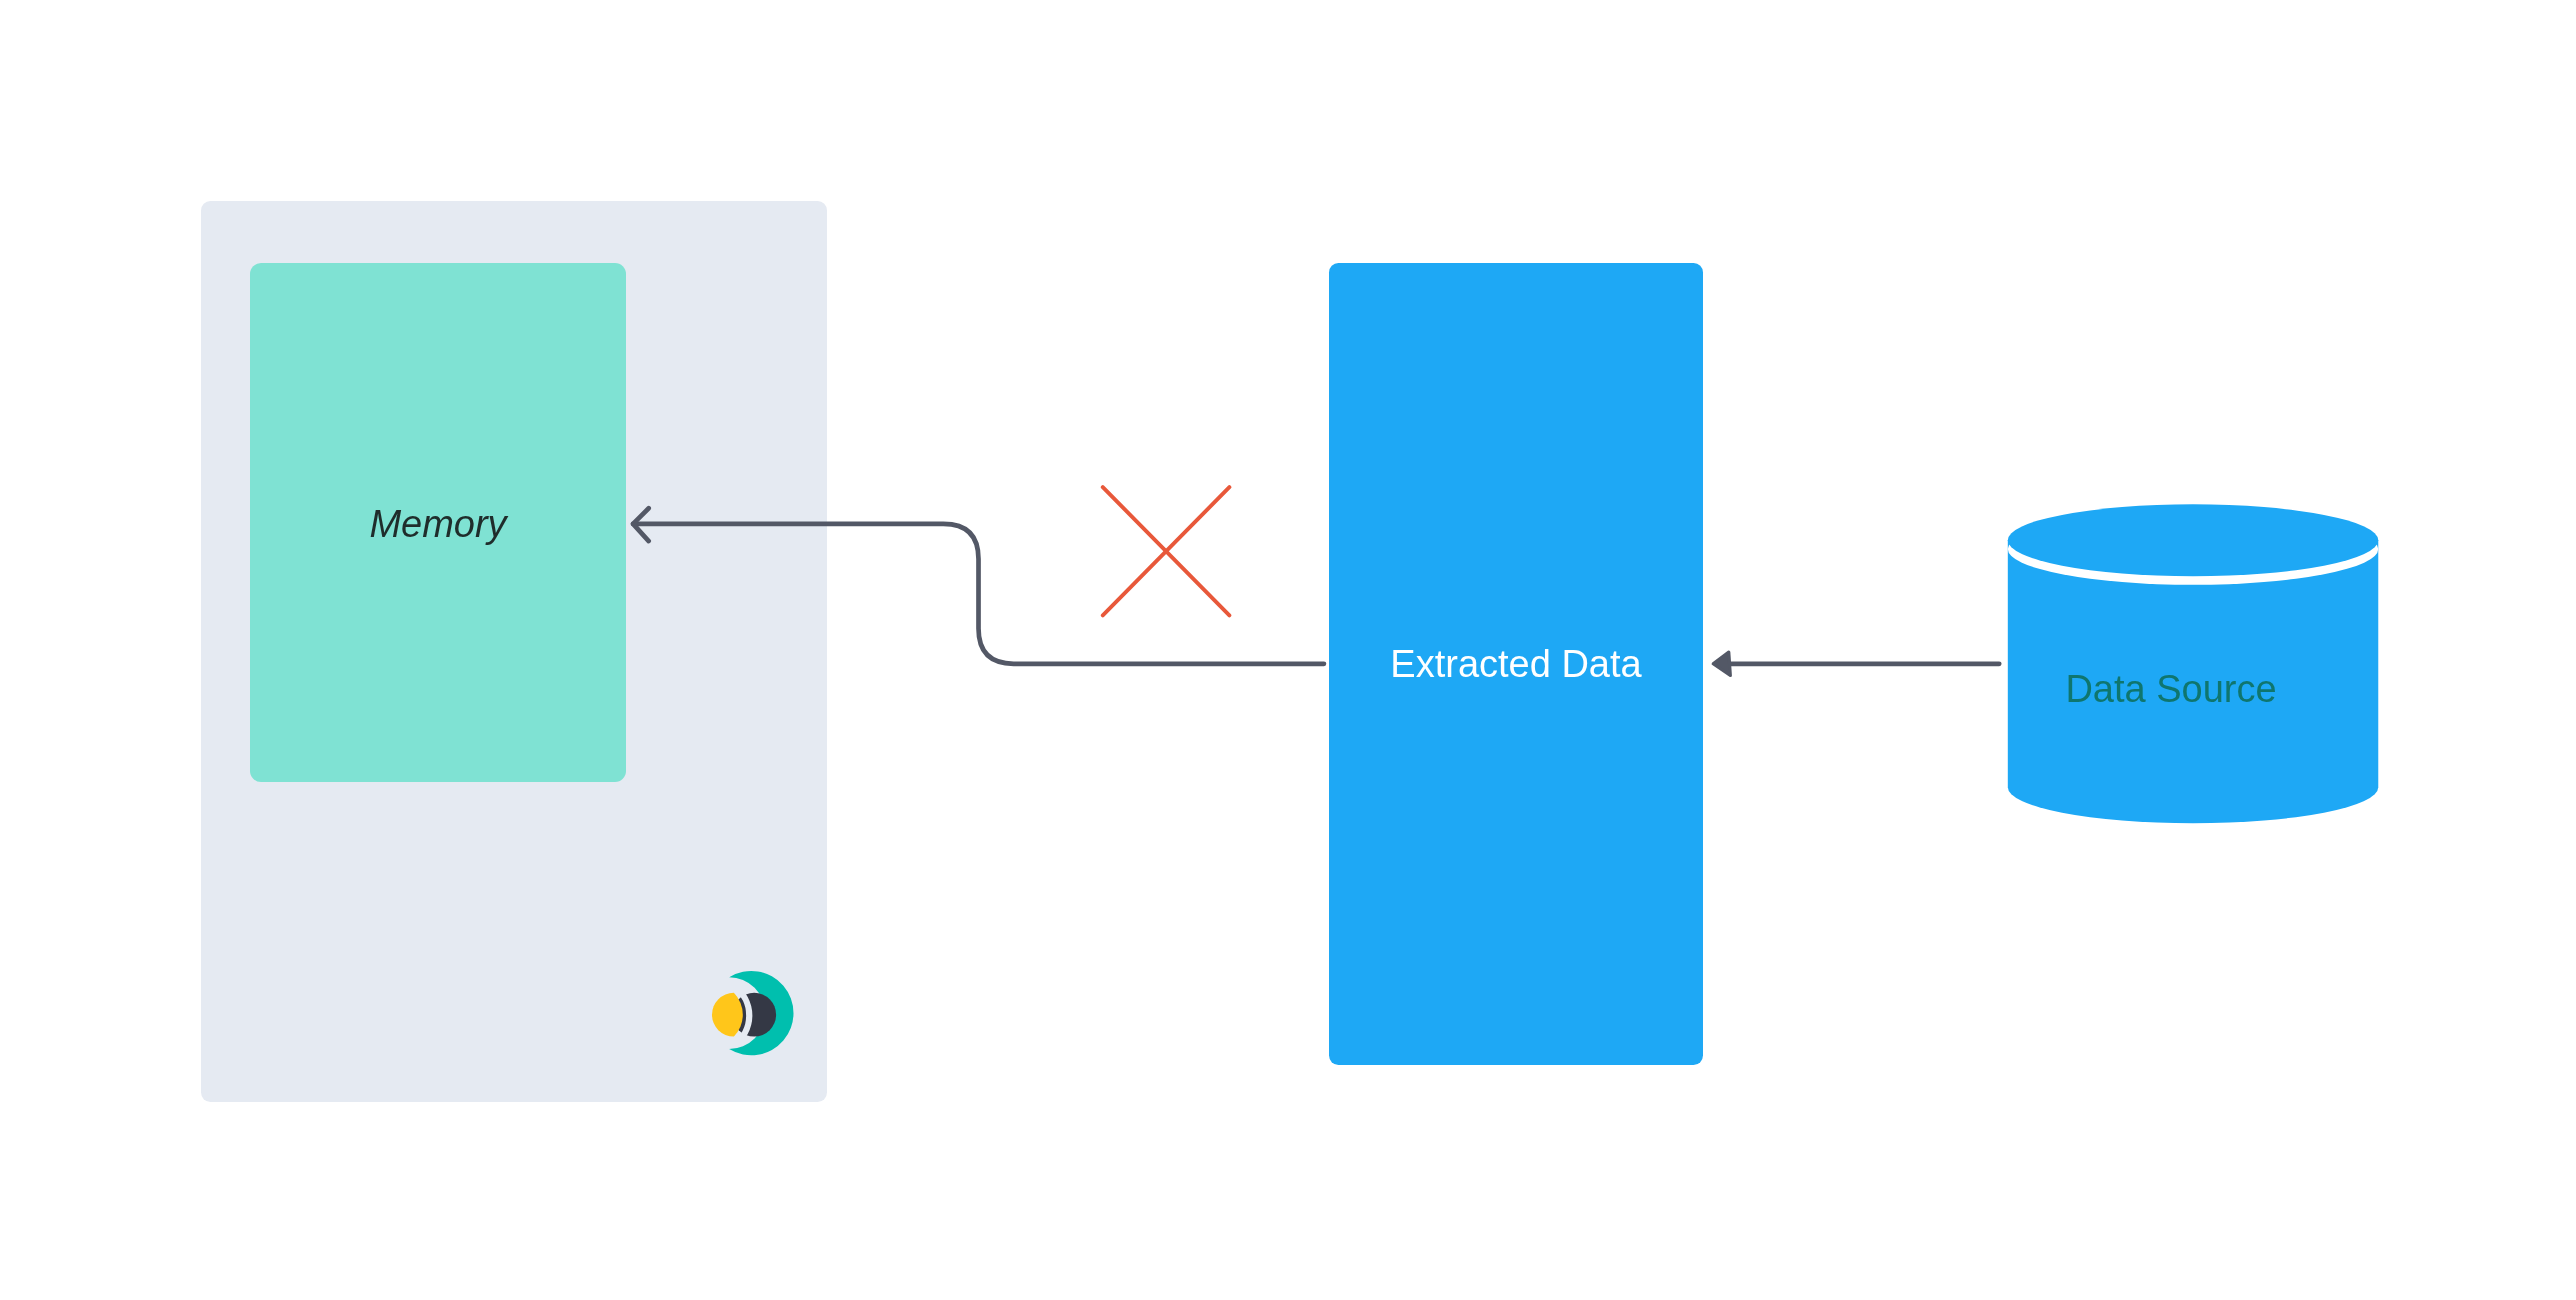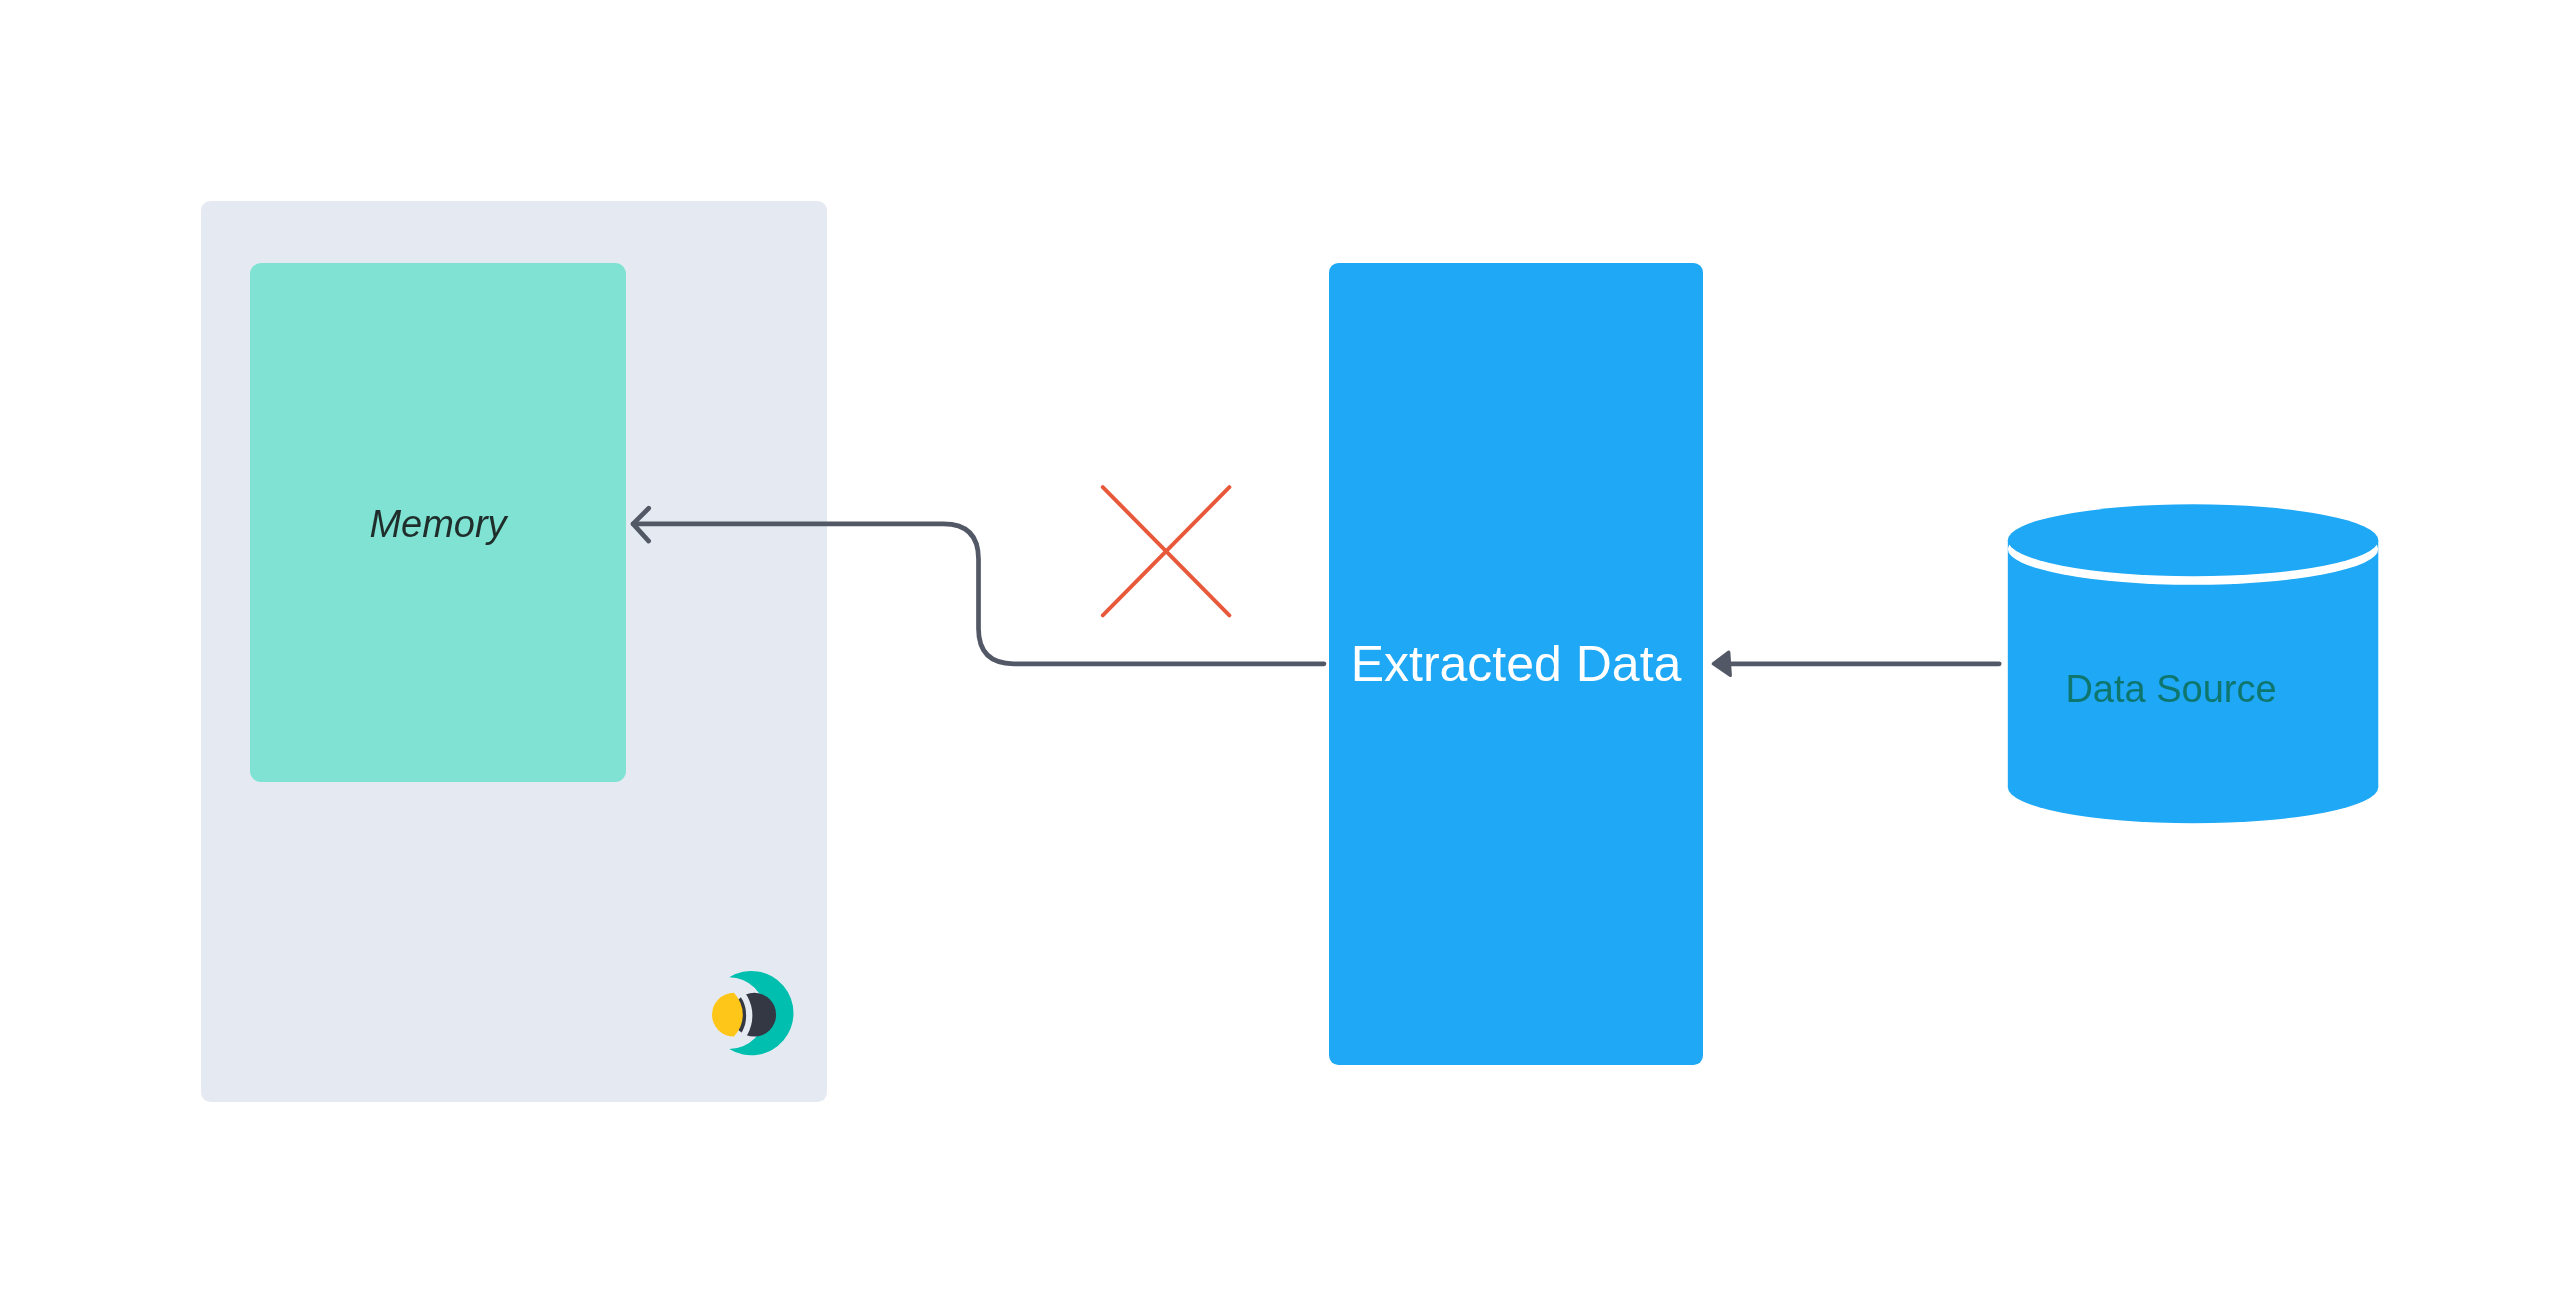--- a/index.html
+++ b/index.html
@@ -2,21 +2,21 @@
 <html style="font-size:12.5px"><head>
   <meta charset="utf-8">
   <style>
     html, body { margin: 0; padding: 0; background: #ffffff; }
     body { width: 2576px; height: 1301px; position: relative; overflow: hidden; font-family: "Liberation Sans", "DejaVu Sans", sans-serif; }
     .abs { position: absolute; }
     #panel { left: 201px; top: 201px; width: 626px; height: 901px; background: #E5EAF2; border-radius: 9.4px; }
     #memory { left: 250px; top: 263px; width: 376px; height: 519px; background: #7FE2D3; border-radius: 11px; display: flex; align-items: center; justify-content: center; }
     #memory span { font-size: 38px; color: #1F2D2B; margin-top: 4.7px; font-style: italic; }
     #extracted { left: 1329px; top: 263px; width: 374px; height: 802px; background: #1EA8F5; border-radius: 9.4px; display: flex; align-items: center; justify-content: center; }
-    #extracted span { font-size: 50px; color: #ffffff; margin-top: 0px; }
+    #extracted span { font-size: 38px; color: #ffffff; margin-top: 0px; }
     #cyl-label { left: 2008px; top: 668px; width: 326px; text-align: center; font-size: 38px; color: #0f766e; }
     svg.overlay { position: absolute; left: 0; top: 0; }
   </style>
 </head>
 <body>
 
 <div id="panel" class="abs"></div>
 
 <div id="memory" class="abs">
   <span>Memory</span>

